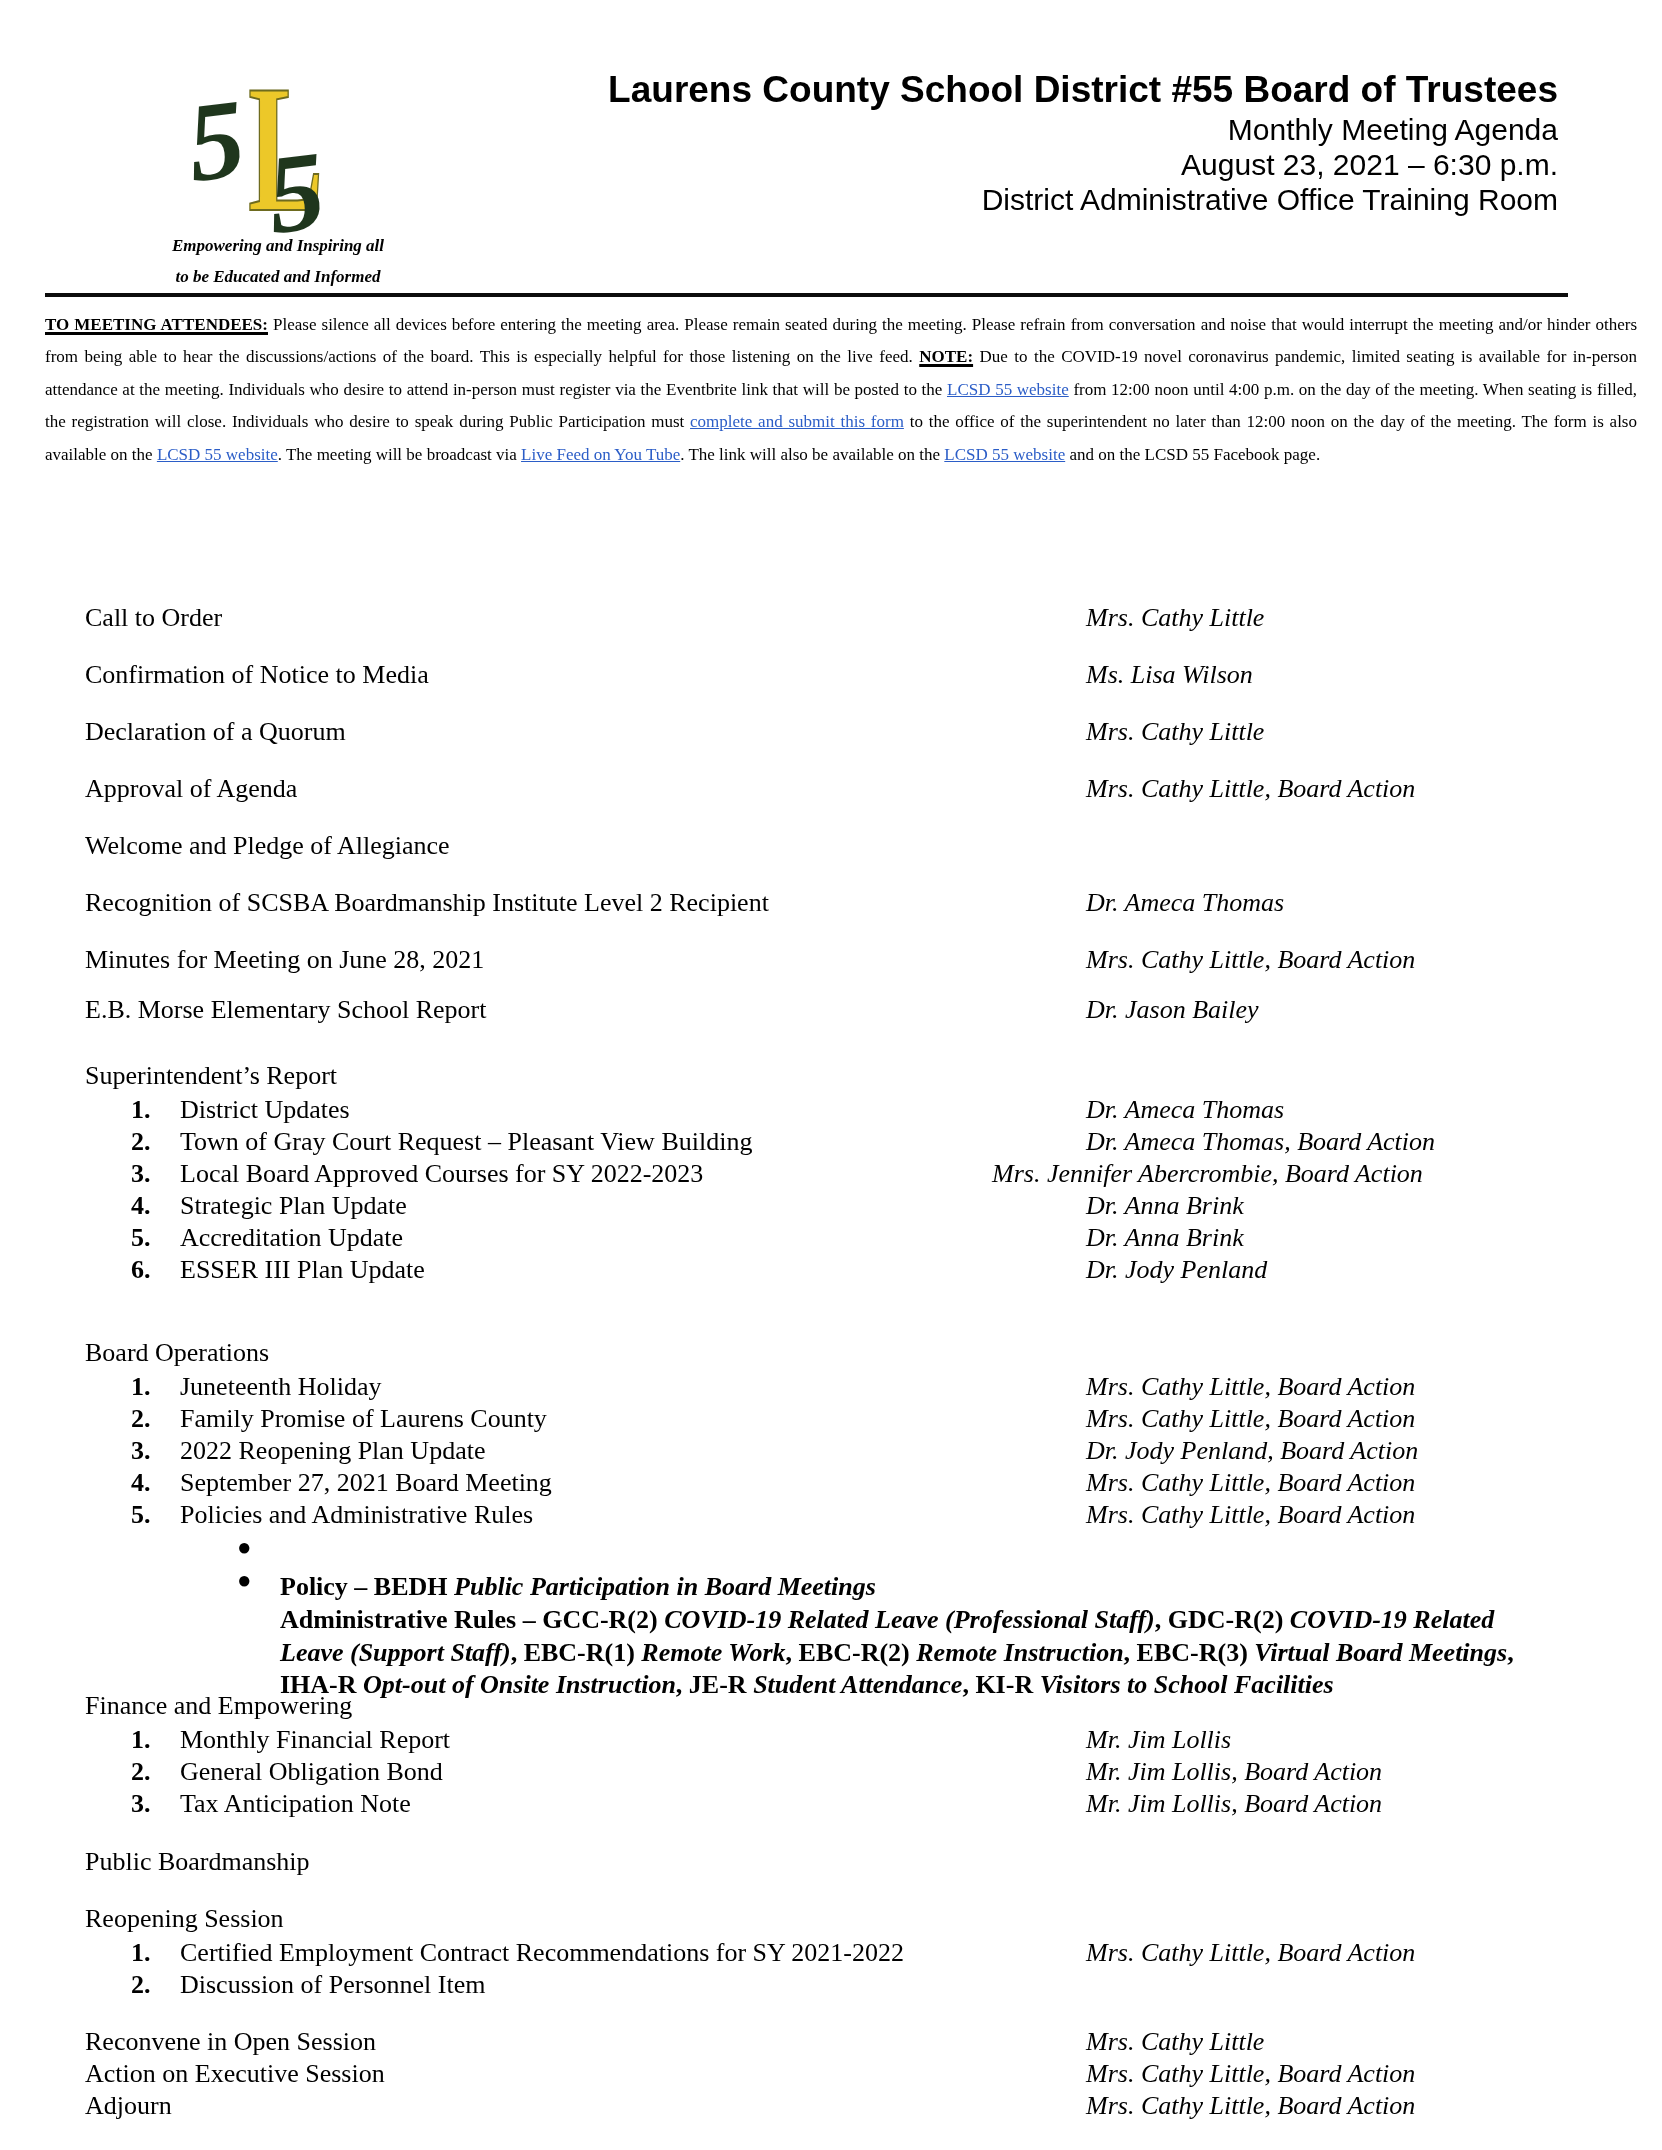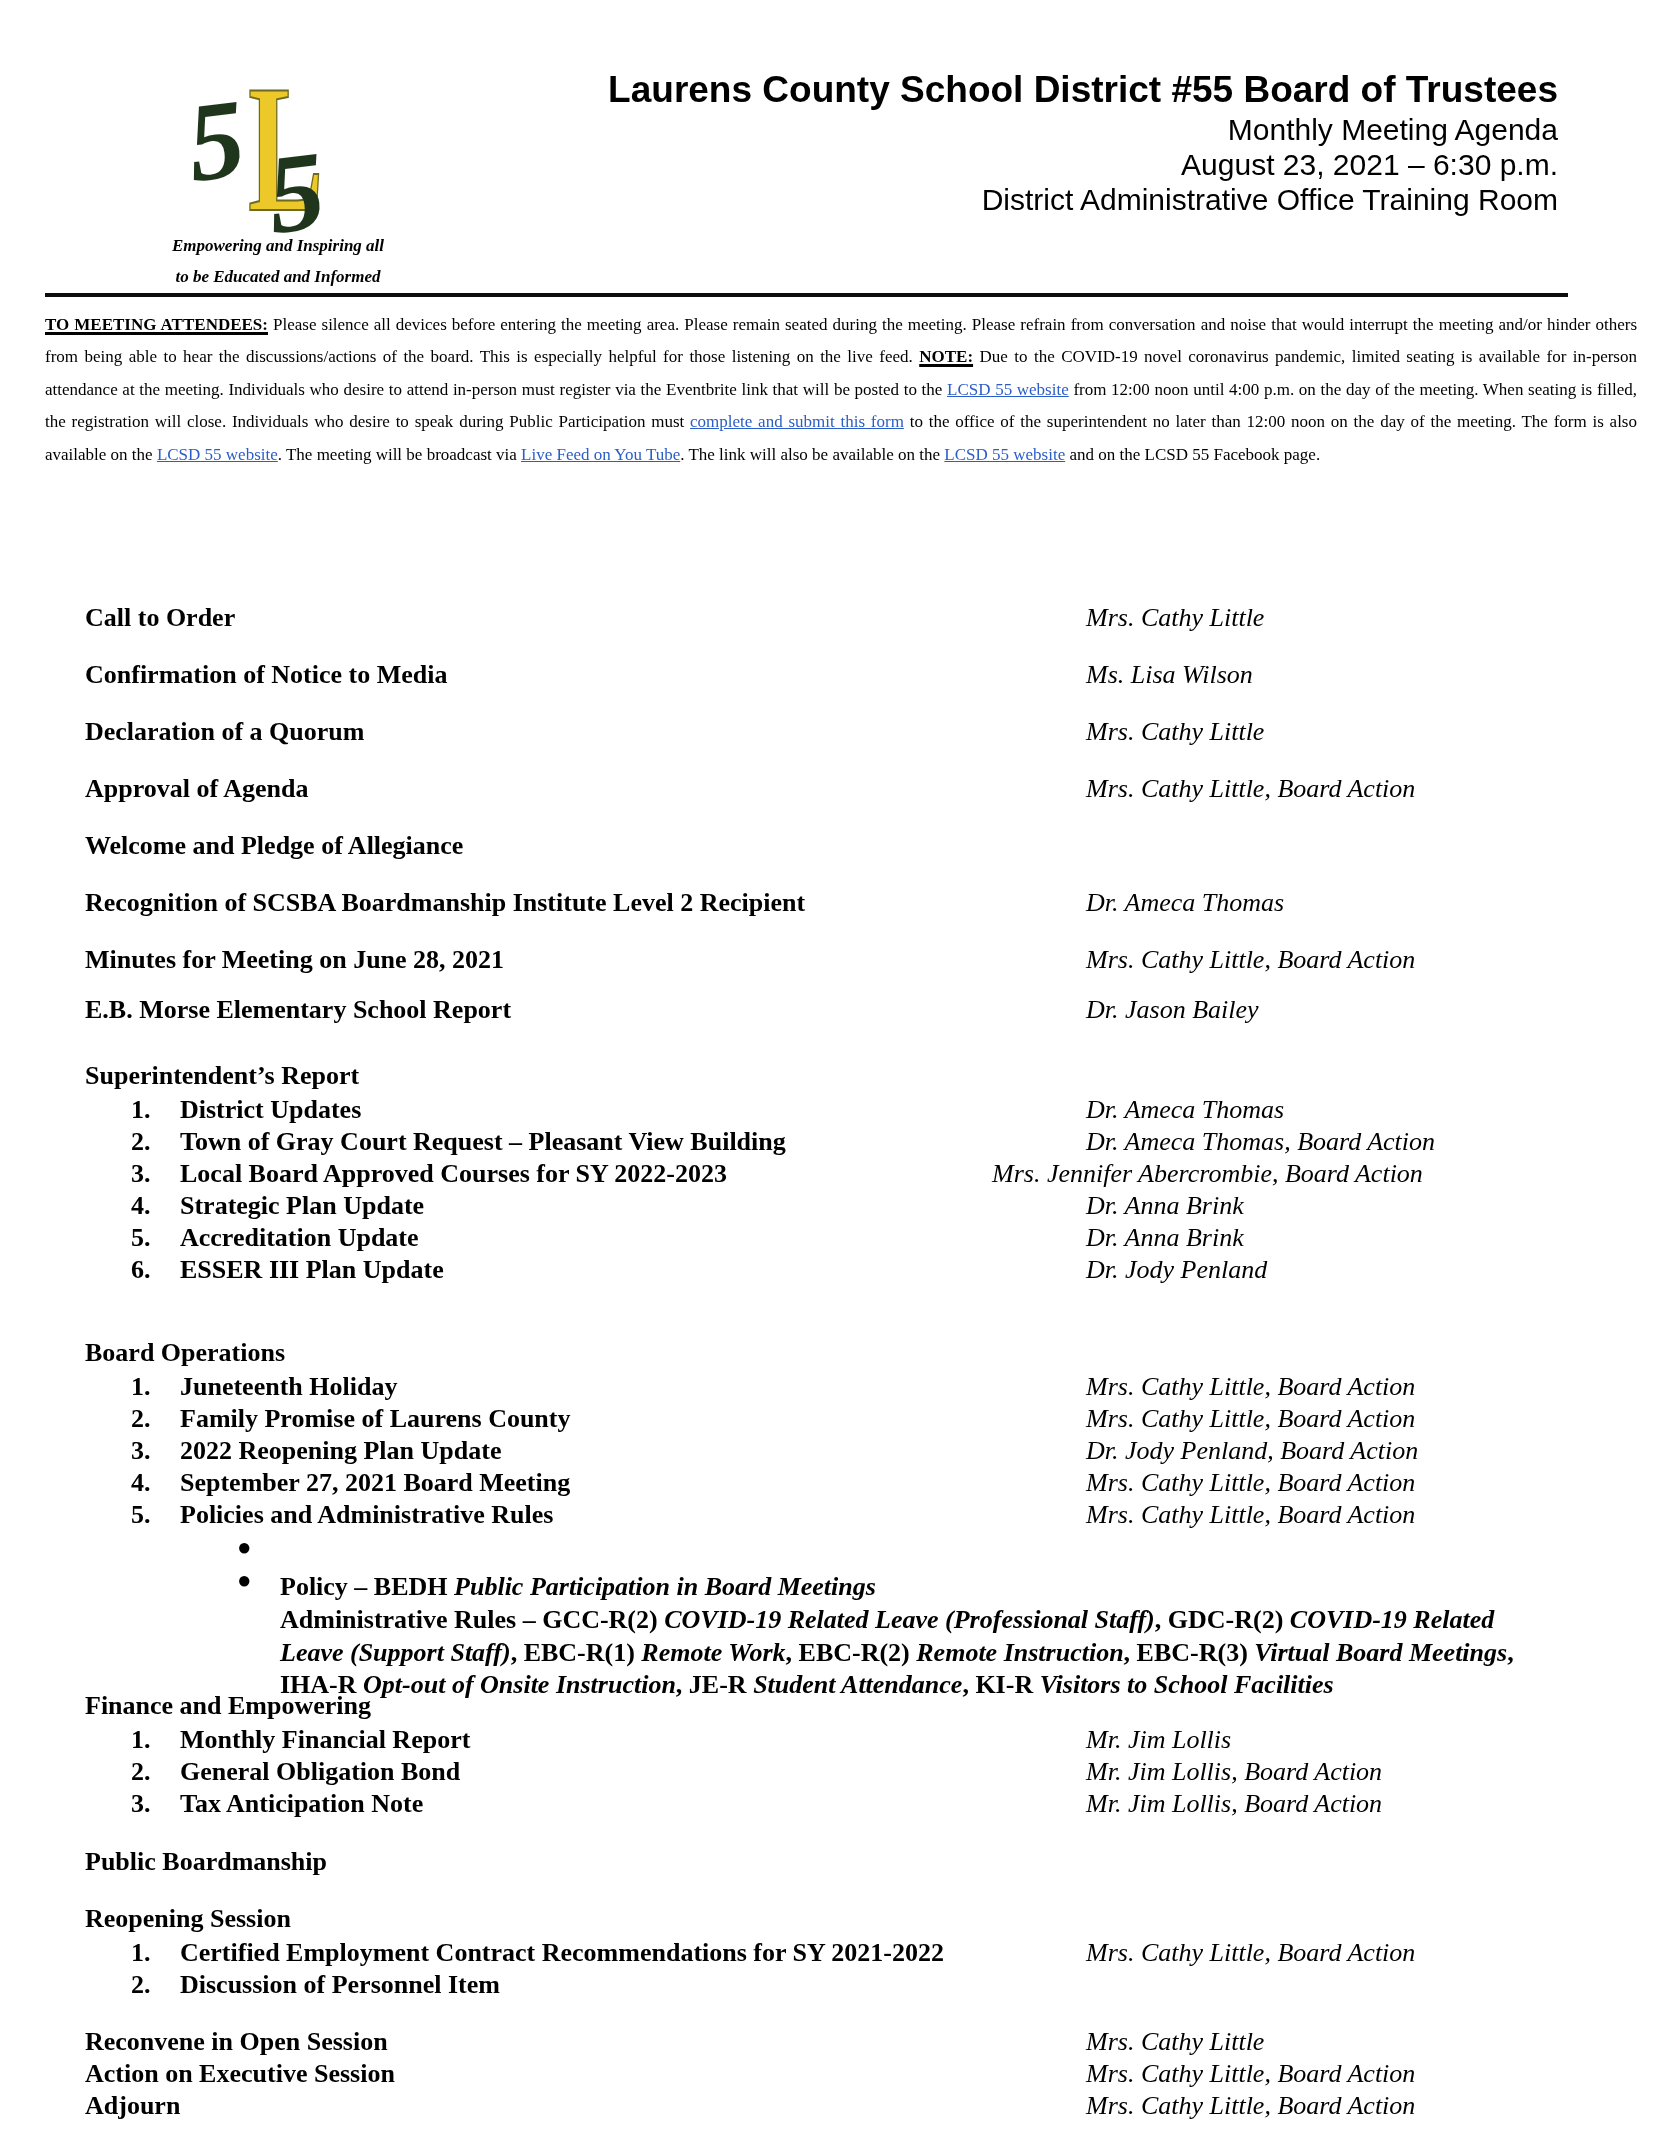--- a/index.html
+++ b/index.html
@@ -26,21 +26,21 @@
   .doc-title { font-size:37px; font-weight:bold; line-height:44px; }
   .doc-sub { font-size:30px; line-height:35px; }
   
   .notice { position:absolute; left:45px; top:309px; width:1592px;
             font-size:17px; line-height:32.4px; text-align:justify; }
   .notice .lbl { font-weight:bold; text-decoration:underline; text-decoration-thickness:2.5px; }
   .notice a { text-decoration:underline; cursor:pointer; }
   
   .row { position:absolute; left:0; width:100%; height:33px;
          font-size:26px; line-height:32px; }
-  .row .ttl { position:absolute; left:85px; font-weight:bold; white-space:nowrap; }
+  .row .ttl { position:absolute; left:85px; font-weight:normal; white-space:nowrap; }
   .row.num .numlab { position:absolute; left:131px; font-weight:bold; }
   .row.num .ttl { left:180px; }
   .presenter { position:absolute; left:1086px; top:0; font-style:italic; white-space:nowrap; }
   .presenter.shift { left:992px; }
   .bullet .dot { position:absolute; left:237px; top:-2px; font-size:24px; font-weight:bold; }
   .bullet .btext { position:absolute; left:280px; width:1235px; font-weight:bold; line-height:32.5px;margin-top:38px; }
   .bi { font-style:italic; }
 </style>
 </head>
 <body>

